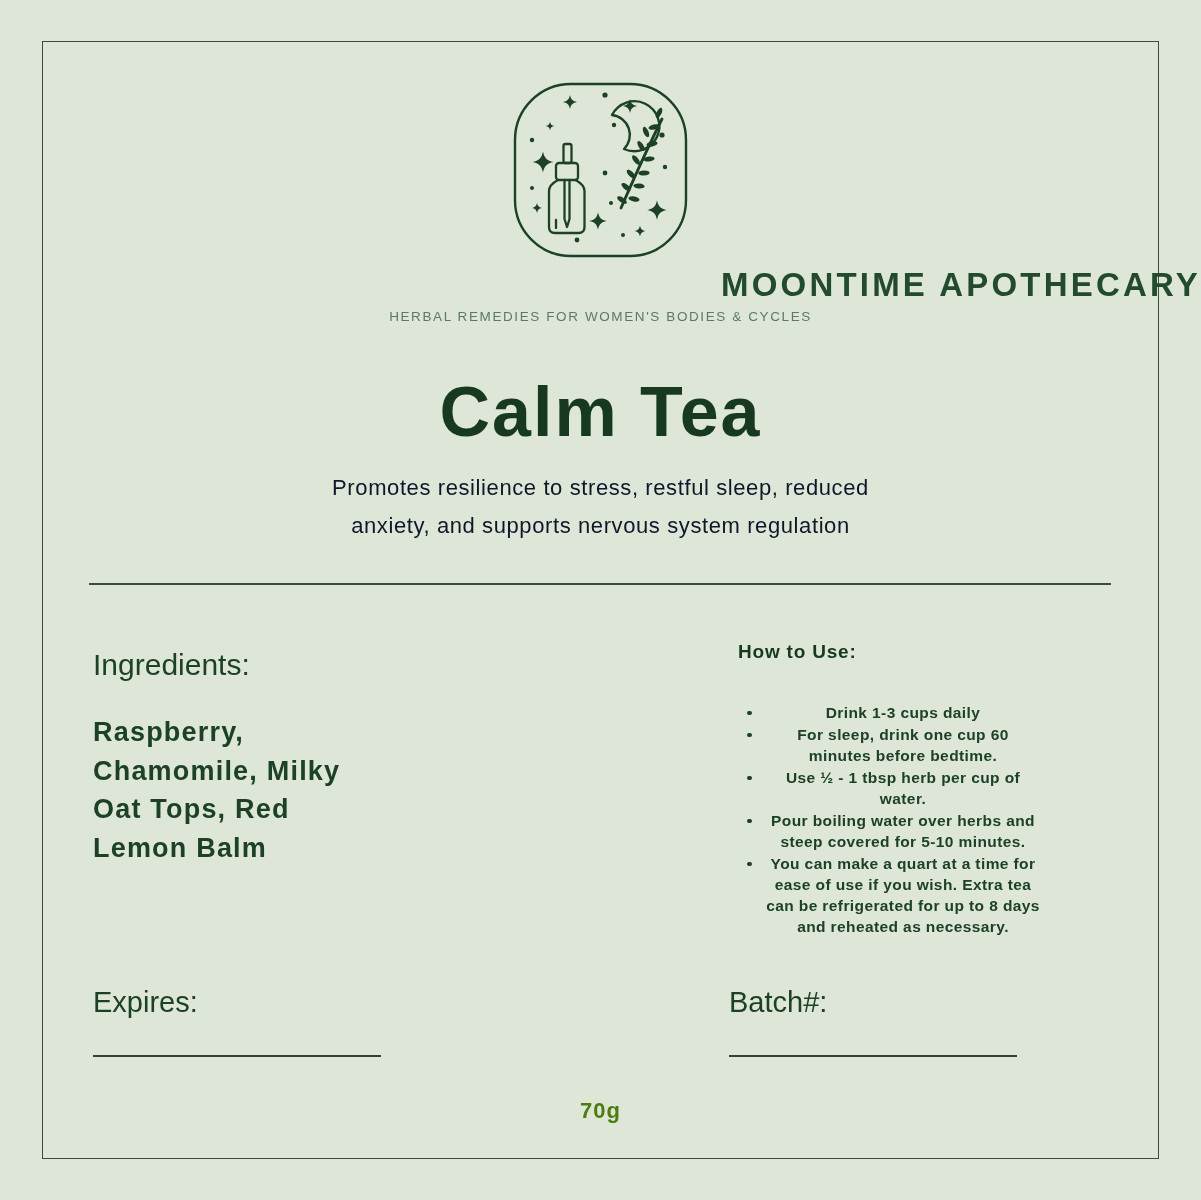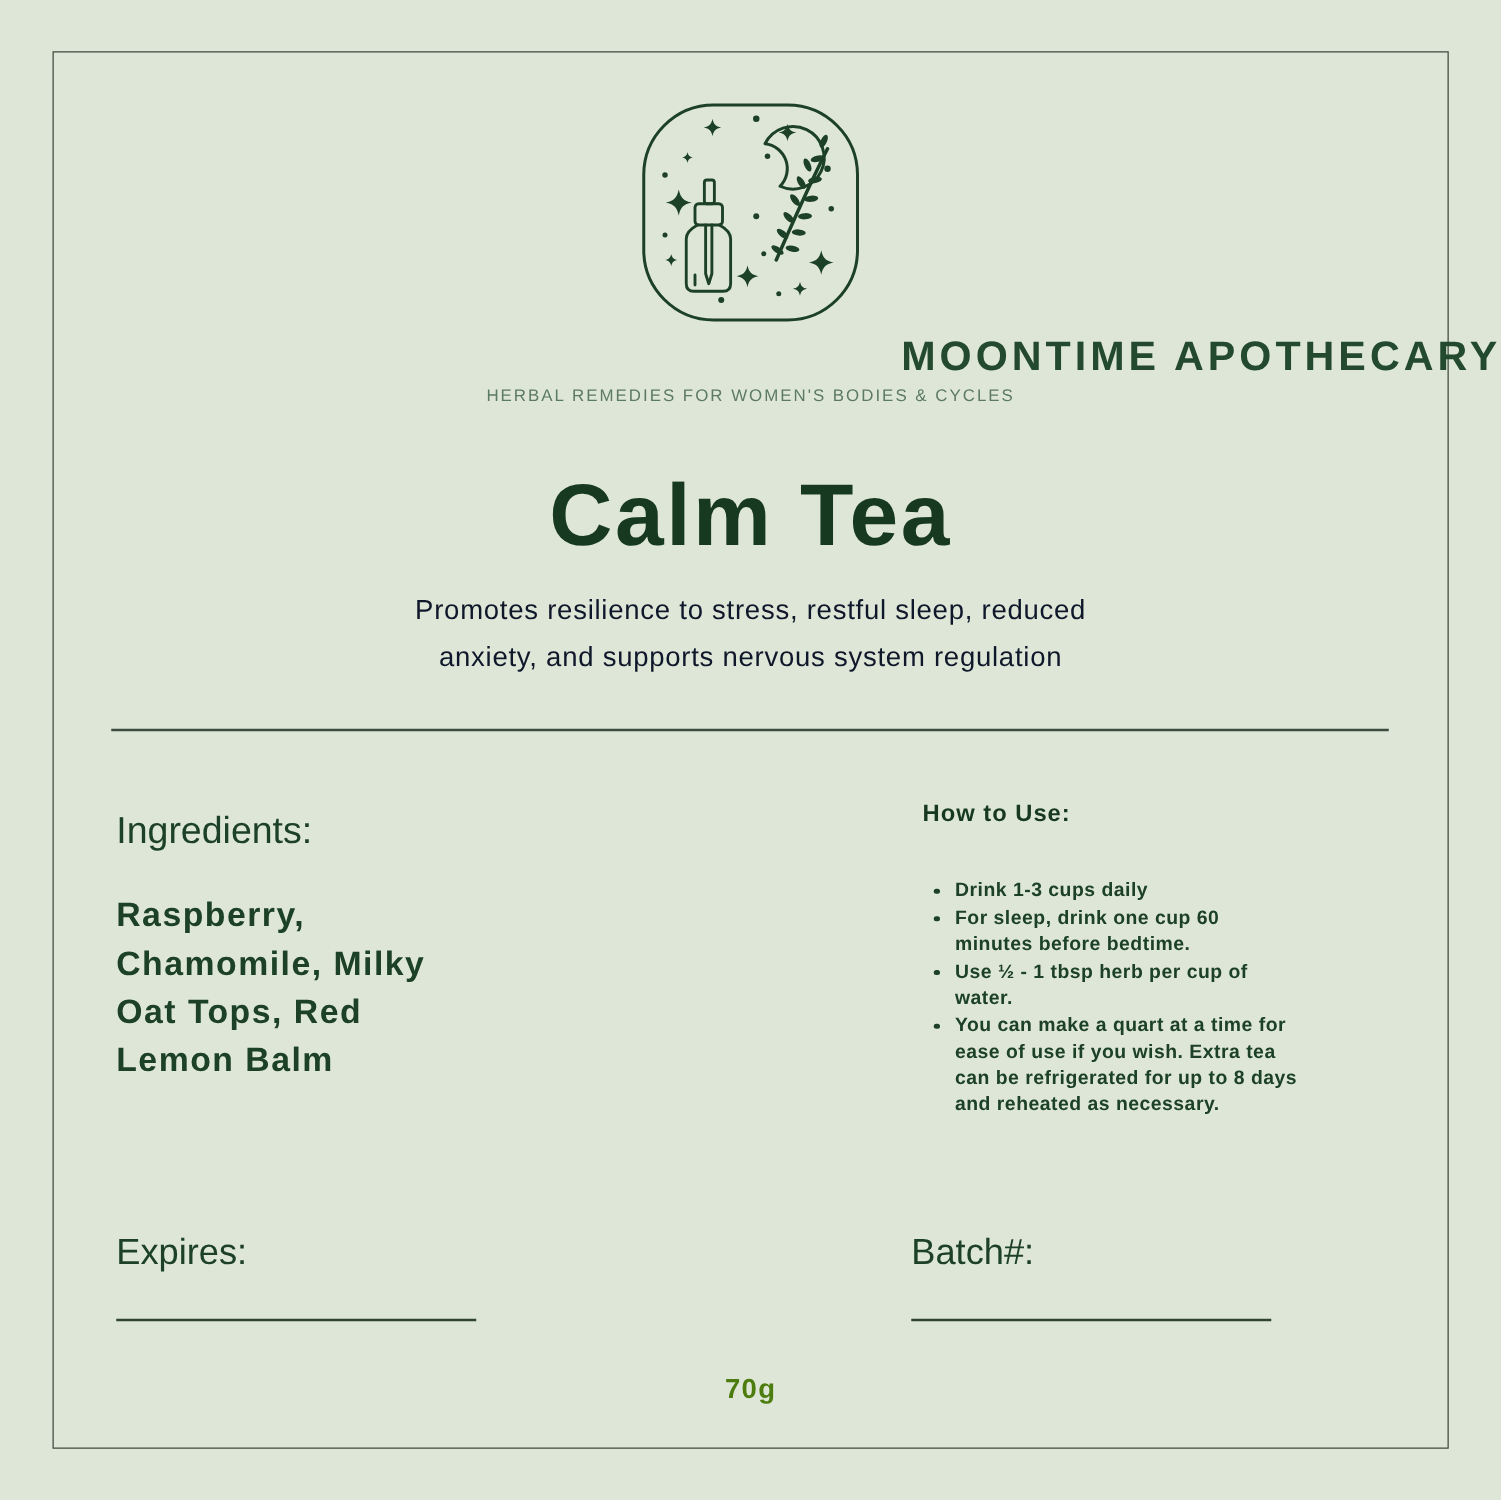--- a/index.html
+++ b/index.html
@@ -112,20 +112,21 @@
     font-size: 15.5px;
     font-weight: 600;
     letter-spacing: 0.4px;
     line-height: 21px;
     color: #1c4126;
   }
   .howto-list li {
     position: relative;
     padding-left: 24px;
     margin-bottom: 1px;
+    text-align: center;
   }
   .howto-list li .bullet-dot {
     position: absolute;
     left: 7px; top: 8.5px;
     width: 4.5px; height: 4.5px;
     border-radius: 50%;
     background: #1c4126;
   }
 
   .field-label {
@@ -238,20 +239,21 @@
     <div>Chamomile, Milky</div>
     <div>Oat Tops, Red</div>
     <div>Lemon Balm</div>
   </div>
 
   <div class="howto-heading">How to Use:</div>
   <ul class="howto-list">
     <li><span class="bullet-dot"></span><span>Drink 1-3 cups daily</span></li>
     <li><span class="bullet-dot"></span><span>For sleep, drink one cup 60 minutes before bedtime.</span></li>
     <li><span class="bullet-dot"></span><span>Use ½ - 1 tbsp herb per cup of water.</span></li>
+    <li><span class="bullet-dot"></span><span>Pour boiling water over herbs and steep covered for 5-10 minutes.</span></li>
     <li><span class="bullet-dot"></span><span>You can make a quart at a time for ease of use if you wish. Extra tea can be refrigerated for up to 8 days and reheated as necessary.</span></li>
   </ul>
 
   <div class="field-label expires-label">Expires:</div>
   <div class="write-line expires-line"></div>
 
   <div class="field-label batch-label">Batch#:</div>
   <div class="write-line batch-line"></div>
 
   <div class="net-weight">70g</div>

